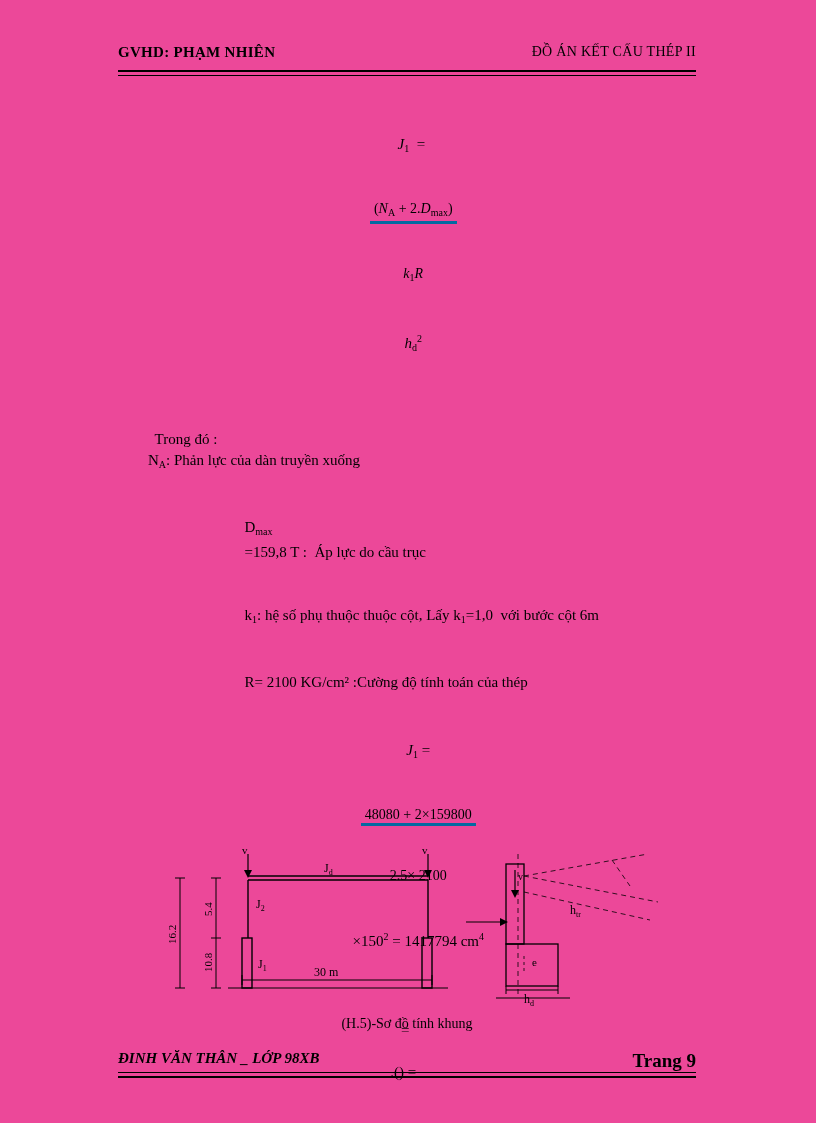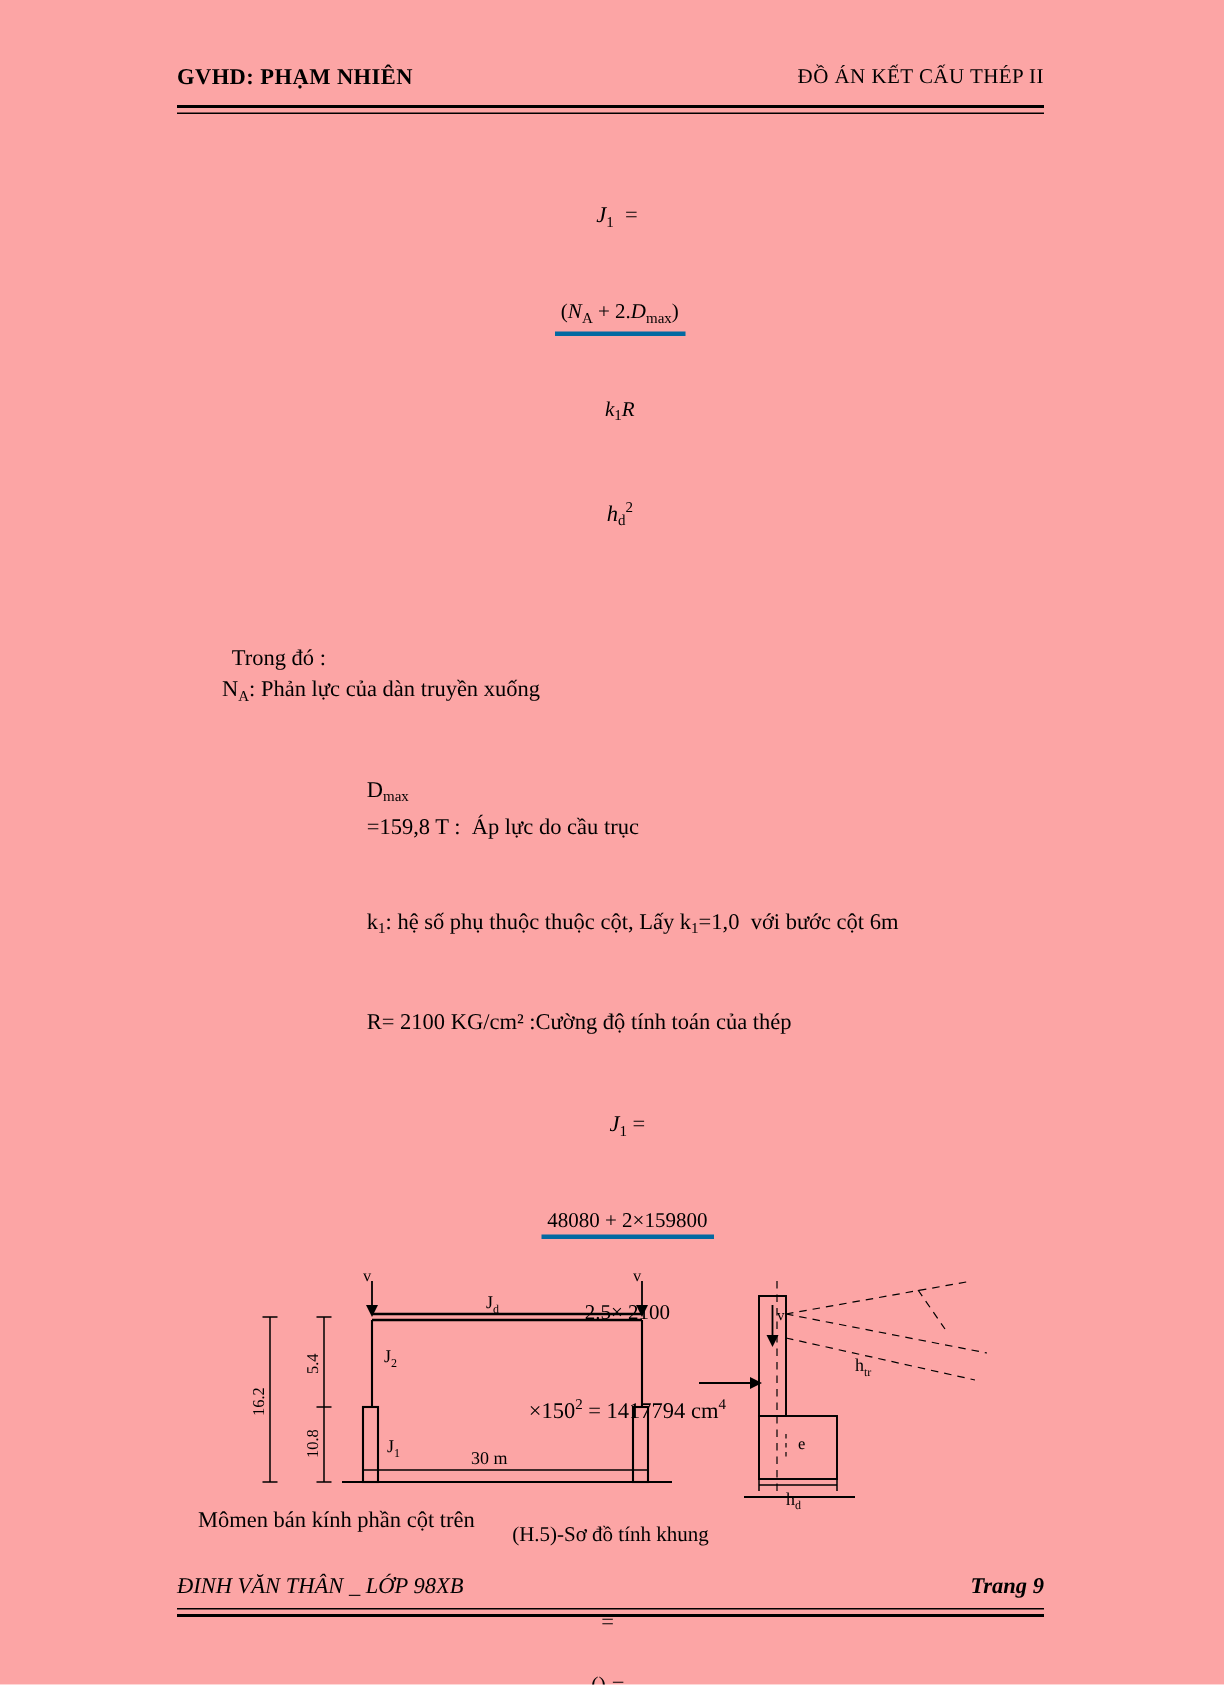--- a/index.html
+++ b/index.html
@@ -1,29 +1,29 @@
 <!DOCTYPE html>
 <html><head>
 <meta charset="utf-8">
 <style>
   html,body{margin:0;padding:0;background:#fff;}
   body{width:816px;height:1123px;font-family:"Liberation Serif",serif;color:#000;position:relative;overflow:hidden;}
-  .page{position:absolute;left:0;top:0;width:816px;height:1123px;background:#fca5a5;}
+  .page{position:absolute;left:0;top:0;width:816px;height:1123px;background:#ec4899;}
 
   
   .header{position:absolute;left:118px;top:44px;width:578px;height:26px;}
   .header .hl{position:absolute;left:0;top:0;font-weight:bold;font-size:15px;letter-spacing:.3px;}
   .header .hr{position:absolute;right:0;top:0;font-weight:normal;font-size:14px;letter-spacing:.3px;}
   .rule-top{position:absolute;left:118px;top:70px;width:578px;border-top:2px solid #000;border-bottom:1px solid #000;height:3px;}
 
   
   .rule-bot{position:absolute;left:118px;top:1072px;width:578px;border-top:1px solid #000;border-bottom:2px solid #000;height:3px;}
   .footer{position:absolute;left:118px;top:1050px;width:578px;height:22px;}
-  .footer .fl{position:absolute;left:0;top:0;font-weight:normal;font-style:italic;font-size:15px;}
-  .footer .fr{position:absolute;right:0;top:0;font-weight:bold;font-style:italic;font-size:15px;}
+  .footer .fl{position:absolute;left:0;top:0;font-weight:bold;font-style:italic;font-size:15px;}
+  .footer .fr{position:absolute;right:0;top:0;font-weight:bold;font-size:19px;}
 
   
   .body{position:absolute;left:118px;top:86px;width:578px;}
   .line{font-size:15px;line-height:21px;white-space:pre-wrap;}
   .indent{padding-left:14px;margin-top:31px;}
   .center{text-align:center;}
   .sub{font-size:10px;vertical-align:-3px;}
   .sup{font-size:10px;vertical-align:6px;}
   .ital{font-style:italic;}
 
@@ -84,21 +84,20 @@
 
     <div class="line center eq">
       <span class="ital">J</span><span class="sub">1</span> =
       <span class="frac">
         <span class="num">48080 + 2×159800</span>
         <span class="den">2.5× 2100</span>
       </span>
       ×150<span class="sup">2</span> = 1417794 cm<span class="sup">4</span>
     </div>
 
-    <div class="line indent">Mômen bán kính phần cột trên</div>
 
     <div class="line center eq">
       <span style="display:inline-block;margin-left:-60px;">
          =
         
         .() =
       </span>
     </div>
 
   </div>

